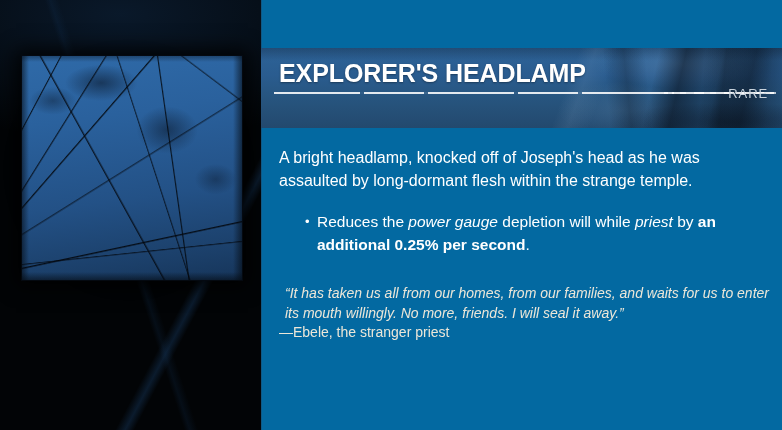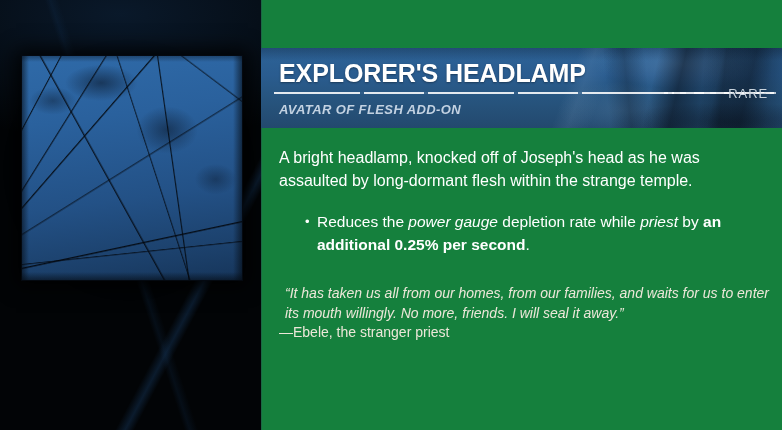--- a/index.html
+++ b/index.html
@@ -99,21 +99,21 @@
       linear-gradient(0deg, rgba(3,8,14,0.55) 0px, rgba(3,8,14,0) 8px);
   }
 
   
   .panel {
     position: absolute;
     left: 261px;
     top: 0;
     width: 521px;
     height: 430px;
-    background: #15803d;
+    background: #0369a1;
   }
 
   
   .header {
     position: absolute;
     left: 0;
     top: 48px;
     width: 521px;
     height: 80px;
     overflow: hidden;
@@ -303,30 +303,29 @@
 
     <div class="header">
       <div class="header-tex"></div>
       <div class="header-tex-2"></div>
 
       <div class="title">EXPLORER'S HEADLAMP</div>
 
       <div class="title-rule"></div>
       <div class="title-rule-fade"></div>
 
-      <div class="subtitle">AVATAR OF FLESH ADD-ON</div>
       <div class="rarity">RARE</div>
     </div>
 
     <div class="body-wrap">
 
       <div class="desc">A bright headlamp, knocked off of Joseph's head as he was assaulted by long-dormant flesh within the strange temple.</div>
 
       <ul class="bullet-list">
-        <li class="bullet-item"><span>Reduces the </span><i>power gauge</i><span> depletion rate while </span><i>priest</i><span> by </span><b>an additional 0.25% per second</b><span>.</span></li>
+        <li class="bullet-item"><span>Reduces the </span><i>power gauge</i><span> depletion will while </span><i>priest</i><span> by </span><b>an additional 0.25% per second</b><span>.</span></li>
       </ul>
 
       <div class="flavor">“It has taken us all from our homes, from our families, and waits for us to enter its mouth willingly. No more, friends. I will seal it away.”</div>
       <div class="flavor-attr">—Ebele, the stranger priest</div>
 
     </div>
   </div>
 </div>
 
 </body></html>

